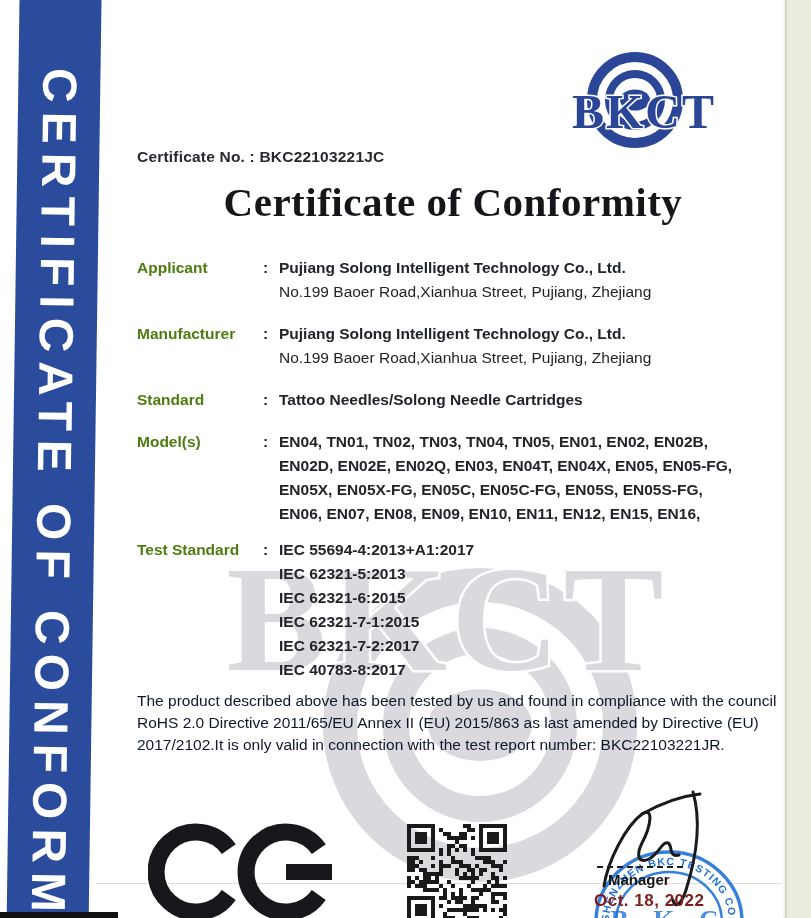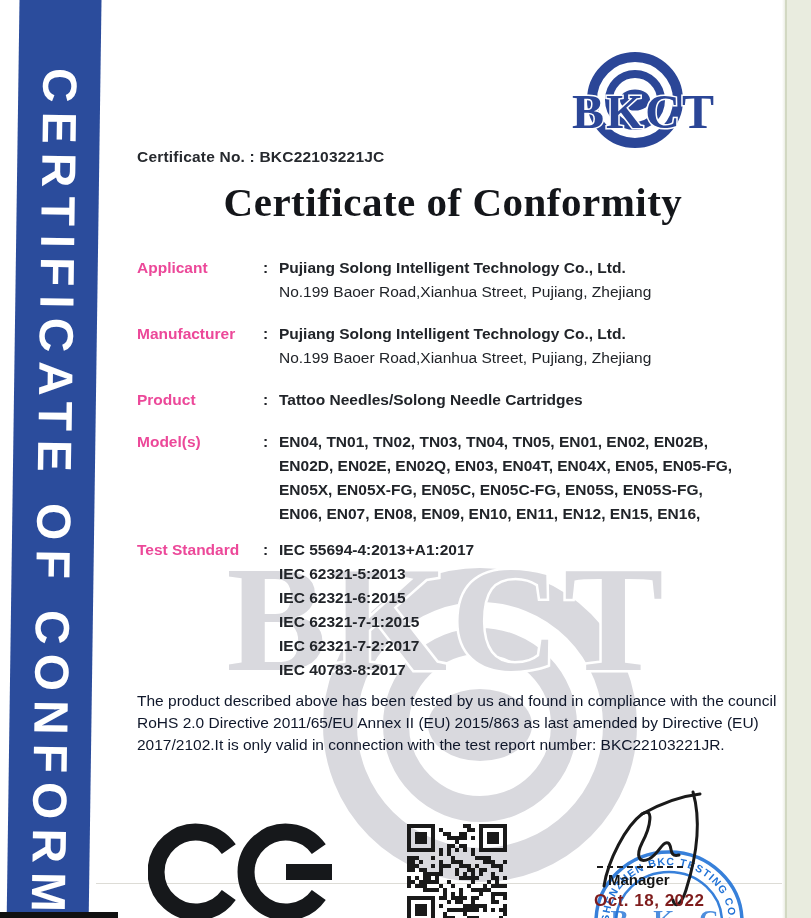--- a/index.html
+++ b/index.html
@@ -46,21 +46,21 @@
   .cert-no{font-size:15.5px;font-weight:bold;letter-spacing:0.2px;margin-bottom:12px;color:#26292e;}
   .title{
     font-family:"Liberation Serif","DejaVu Serif",serif;
     font-size:41px;font-weight:bold;color:#14161a;
     text-align:center;text-indent:-16px;letter-spacing:0.5px;
     line-height:48px;margin:0 0 30px 0;
   }
   .field{display:grid;grid-template-columns:126px 16px 1fr;margin-bottom:18px;}
   .field.tight{margin-bottom:12px;}
   .field.last{margin-bottom:8px;}
-  .flabel{font-size:15.5px;font-weight:bold;line-height:24px;color:#ec4899;}
+  .flabel{font-size:15.5px;font-weight:bold;line-height:24px;color:#4d7c0f;}
   .fcolon{font-size:15.5px;font-weight:bold;line-height:24px;}
   .fvalue{font-size:15.5px;line-height:24px;}
   .vline{line-height:24px;}
   .vline.bold{font-weight:bold;}
   .statement{font-size:15.5px;line-height:22px;color:#0f172a;width:648px;}
 
   .ce-mark{position:absolute;left:148px;top:814px;z-index:7;}
   .qr{position:absolute;left:407px;top:824px;z-index:7;}
   .stamp{position:absolute;left:583px;top:845px;z-index:6;}
   .signature{position:absolute;left:588px;top:786px;z-index:8;}
@@ -129,21 +129,21 @@
     <div class="field">
       <div class="flabel">Manufacturer</div>
       <div class="fcolon">:</div>
       <div class="fvalue">
         <div class="vline bold">Pujiang Solong Intelligent Technology Co., Ltd.</div>
         <div class="vline">No.199 Baoer Road,Xianhua Street, Pujiang, Zhejiang</div>
       </div>
     </div>
 
     <div class="field">
-      <div class="flabel">Product</div>
+      <div class="flabel">Standard</div>
       <div class="fcolon">:</div>
       <div class="fvalue">
         <div class="vline bold">Tattoo Needles/Solong Needle Cartridges</div>
       </div>
     </div>
 
     <div class="field tight">
       <div class="flabel">Model(s)</div>
       <div class="fcolon">:</div>
       <div class="fvalue">

